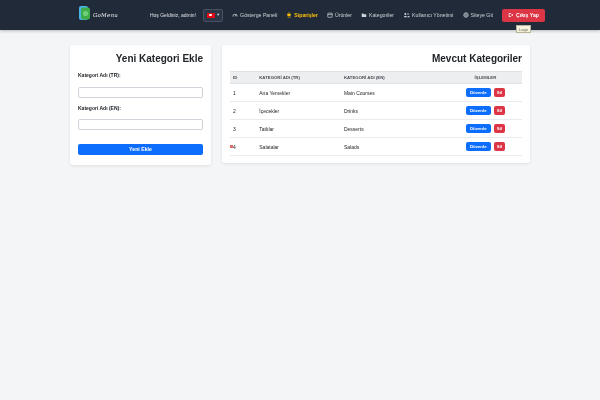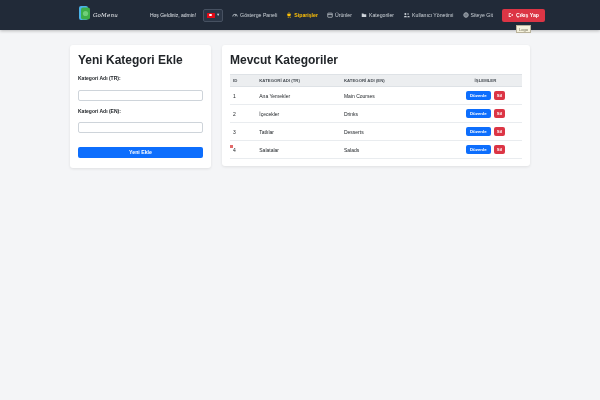--- a/index.html
+++ b/index.html
@@ -37,21 +37,21 @@
     font-size:4px; line-height:5px; padding:0 2px; height:8px; display:flex; align-items:center;
   }
   .red-dot { position:absolute; left:230px; top:145px; width:3px; height:3px; background:#e26a6a; }
 
   
   .content { width:460px; margin:15px auto 0; display:flex; gap:11px; align-items:flex-start; }
   .card { background:#fff; border-radius:3px; box-shadow:0 1px 3px rgba(0,0,0,.09); }
 
   
   .form-card { width:147px; padding:8px 8px 10px; }
-  .card-title { font-size:12px; font-weight:bold; color:#212529; }
+  .card-title { font-size:10px; font-weight:bold; color:#212529;text-align:right; }
   .form-card .card-title { margin-bottom:8px; }
   .field-label { font-size:5px; font-weight:bold; color:#212529; margin-bottom:2px; display:block; }
   .text-input {
     width:100%; height:11px; border:1px solid #ced4da; border-radius:2px;
     margin-bottom:7px; font-size:5px; padding:0 3px; outline:none; background:#fff;
   }
   .submit-btn {
     width:100%; height:11px; background:#0d6efd; border:none; border-radius:2px;
     color:#fff; font-size:5.2px; font-weight:bold; cursor:pointer; margin-top:3px;
   }

